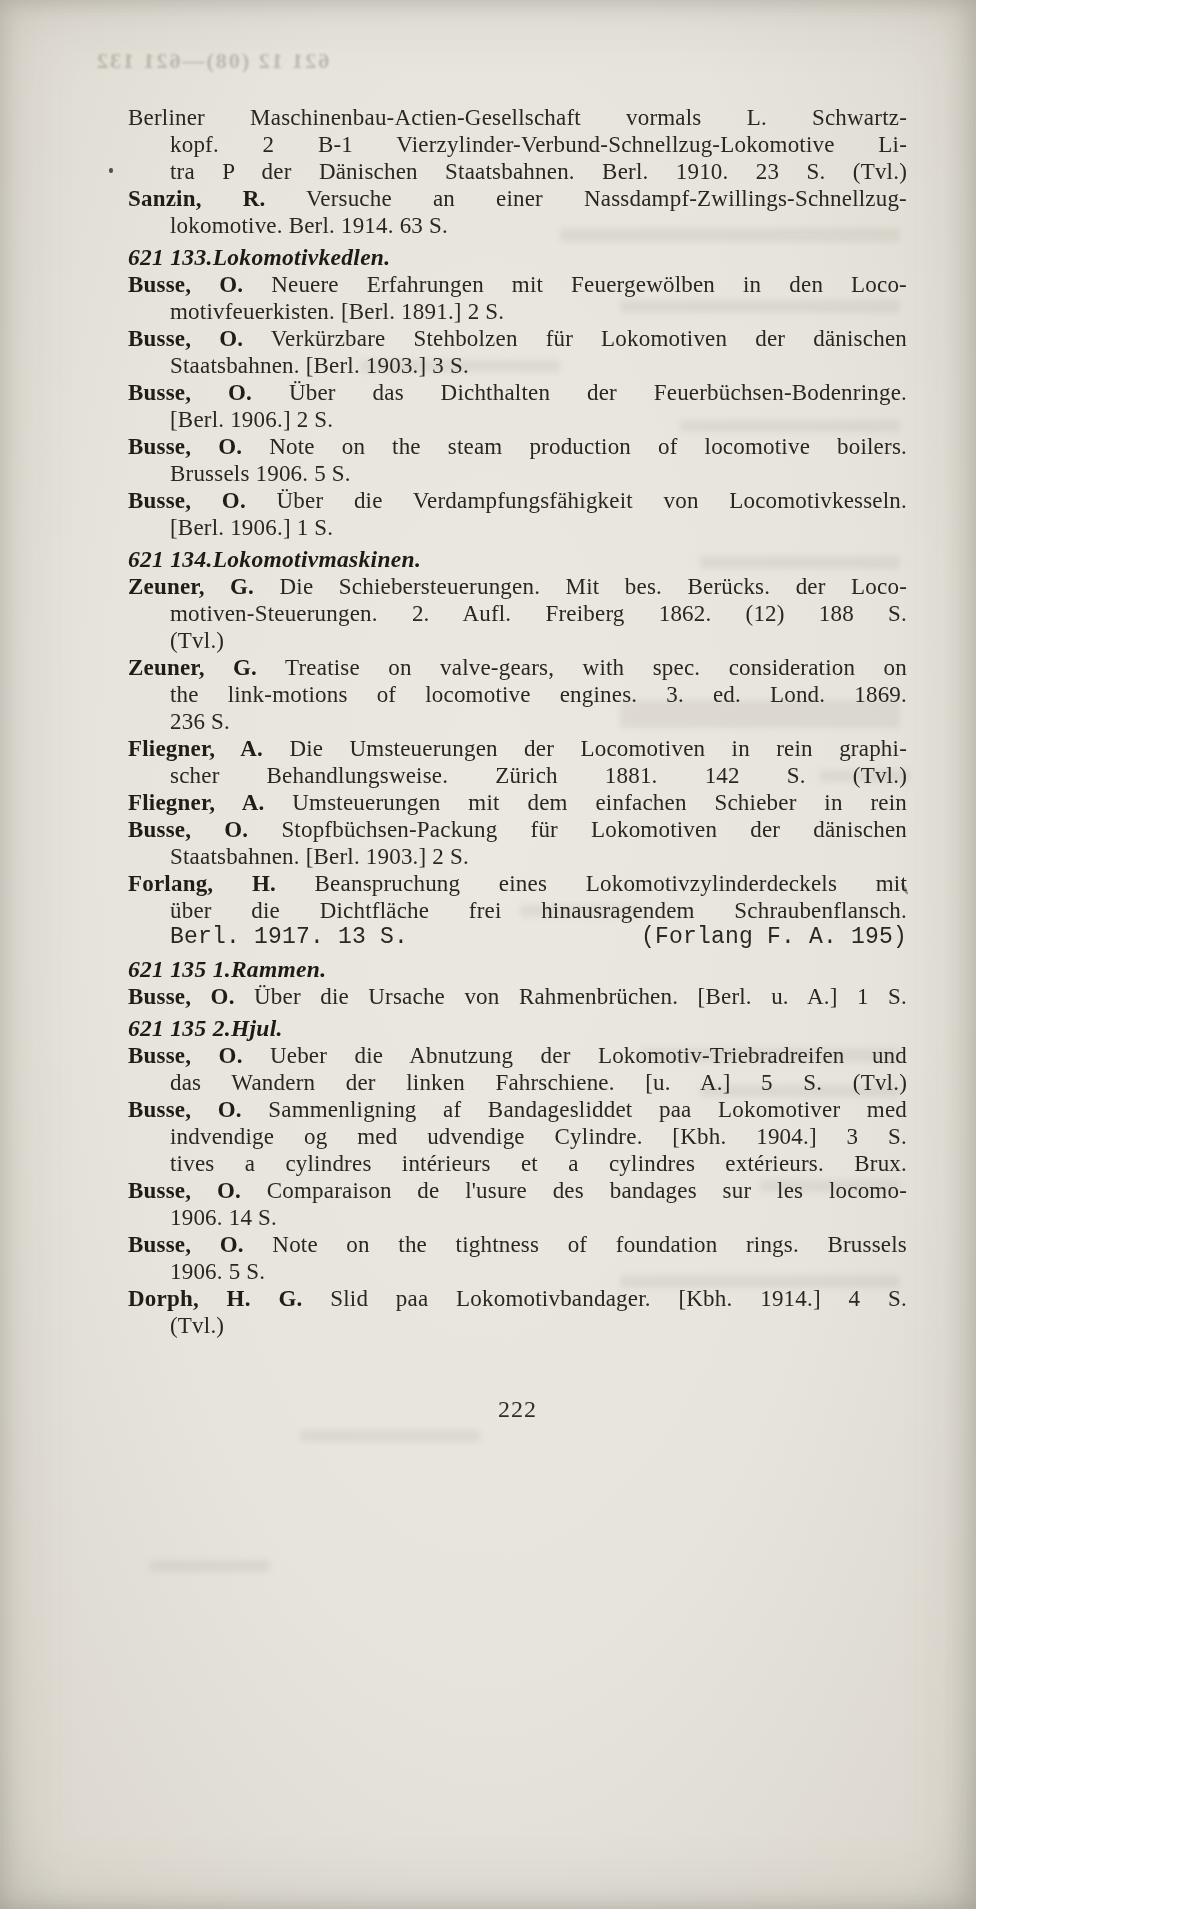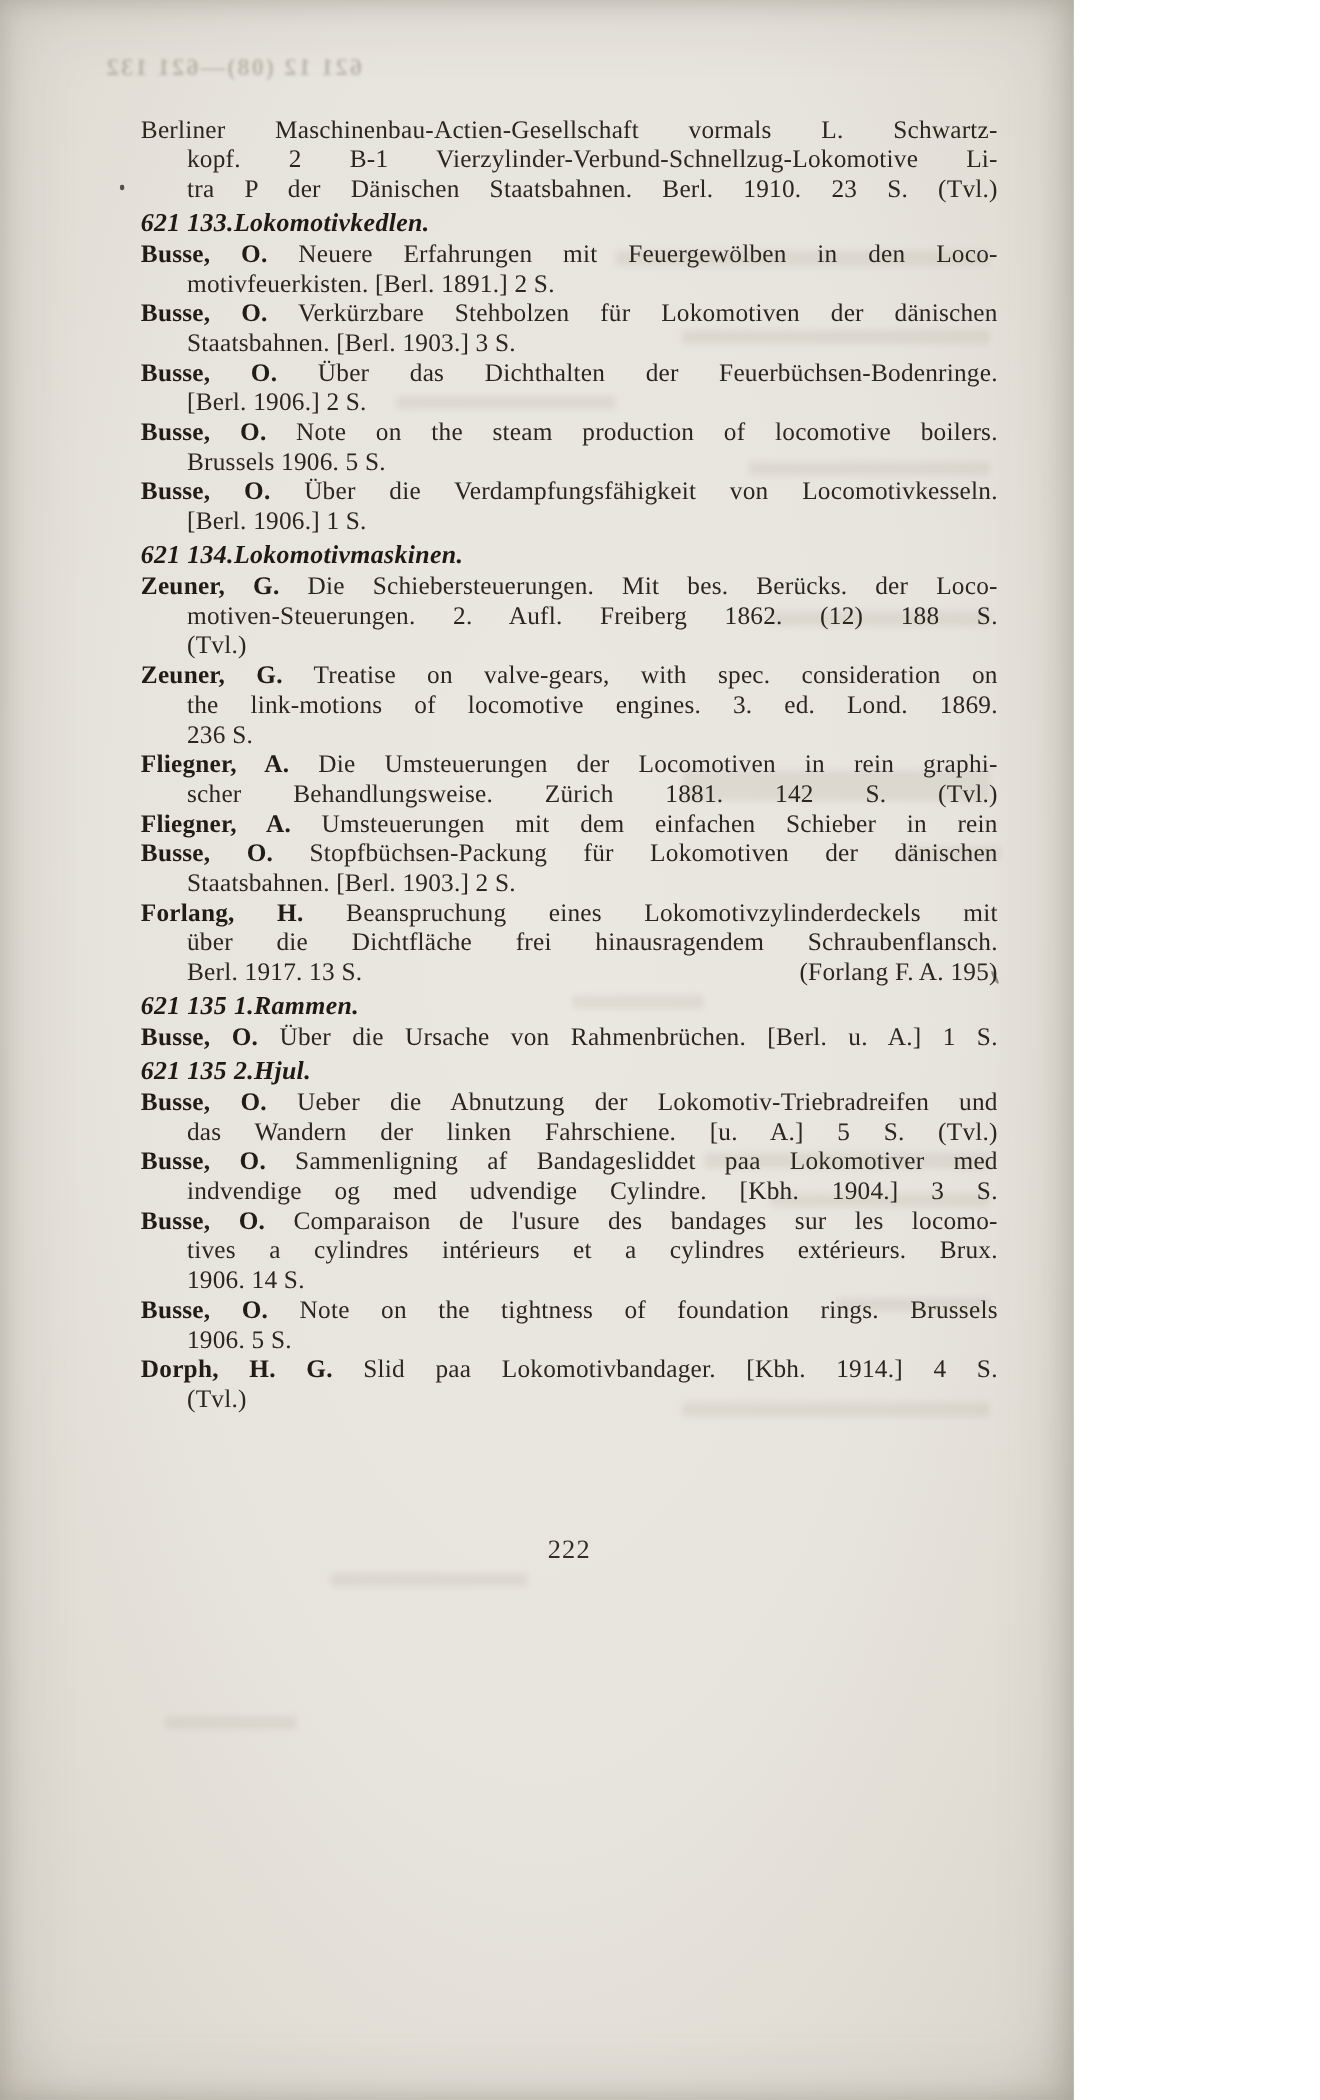--- a/index.html
+++ b/index.html
@@ -37,20 +37,21 @@
   }
   .line.j {
     text-align: justify;
     text-align-last: justify;
   }
   .line.cont { padding-left: 42px; }
   .line.split {
     display: flex;
     justify-content: space-between;
     padding-left: 42px;
+    font-family: Liberation Mono, monospace;
   }
 
   .author { font-weight: bold; color: #211c14; }
 
   .section-heading {
     display: flex;
     justify-content: flex-start;
     font-weight: bold;
     font-size: 23.5px;
     line-height: 27px;
@@ -126,20 +127,24 @@
   <div class="speck" style="left:1190px; top:872px; width:5px;  height:15px; transform:rotate(12deg);"></div>
   <div class="speck" style="left:109px;  top:168px; width:4px;  height:5px;"></div>
   <div class="speck" style="left:903px;  top:882px; width:3px;  height:13px; transform:rotate(-28deg); opacity:0.6;"></div>
 
   <main class="content">
       <div class="entry">
         <div class="line j">Berliner Maschinenbau-Actien-Gesellschaft vormals L. Schwartz-</div>
         <div class="line cont j">kopf. 2 B-1 Vierzylinder-Verbund-Schnellzug-Lokomotive Li-</div>
         <div class="line cont j">tra P der Dänischen Staatsbahnen. Berl. 1910. 23 S. (Tvl.)</div>
       </div>
+      <div class="entry">
+        <div class="line j"><span class="author">Sanzin, R.</span> Versuche an einer Nassdampf-Zwillings-Schnellzug-</div>
+        <div class="line cont">lokomotive. Berl. 1914. 63 S.</div>
+      </div>
       <div class="section-heading">
         <span>621 133.</span>
         <span>Lokomotivkedlen.</span>
       </div>
       <div class="entry">
         <div class="line j"><span class="author">Busse, O.</span> Neuere Erfahrungen mit Feuergewölben in den Loco-</div>
         <div class="line cont">motivfeuerkisten. [Berl. 1891.] 2 S.</div>
       </div>
       <div class="entry">
         <div class="line j"><span class="author">Busse, O.</span> Verkürzbare Stehbolzen für Lokomotiven der dänischen</div>
@@ -203,22 +208,22 @@
       </div>
       <div class="entry">
         <div class="line j"><span class="author">Busse, O.</span> Ueber die Abnutzung der Lokomotiv-Triebradreifen und</div>
         <div class="line cont j">das Wandern der linken Fahrschiene. [u. A.] 5 S. (Tvl.)</div>
       </div>
       <div class="entry">
         <div class="line j"><span class="author">Busse, O.</span> Sammenligning af Bandagesliddet paa Lokomotiver med</div>
         <div class="line cont j">indvendige og med udvendige Cylindre. [Kbh. 1904.] 3 S.</div>
       </div>
       <div class="entry">
+        <div class="line cont j">tives a cylindres intérieurs et a cylindres extérieurs. Brux.</div>
         <div class="line j"><span class="author">Busse, O.</span> Comparaison de l'usure des bandages sur les locomo-</div>
-        <div class="line cont j">tives a cylindres intérieurs et a cylindres extérieurs. Brux.</div>
         <div class="line cont">1906. 14 S.</div>
       </div>
       <div class="entry">
         <div class="line j"><span class="author">Busse, O.</span> Note on the tightness of foundation rings. Brussels</div>
         <div class="line cont">1906. 5 S.</div>
       </div>
       <div class="entry">
         <div class="line j"><span class="author">Dorph, H. G.</span> Slid paa Lokomotivbandager. [Kbh. 1914.] 4 S.</div>
         <div class="line cont">(Tvl.)</div>
       </div>

